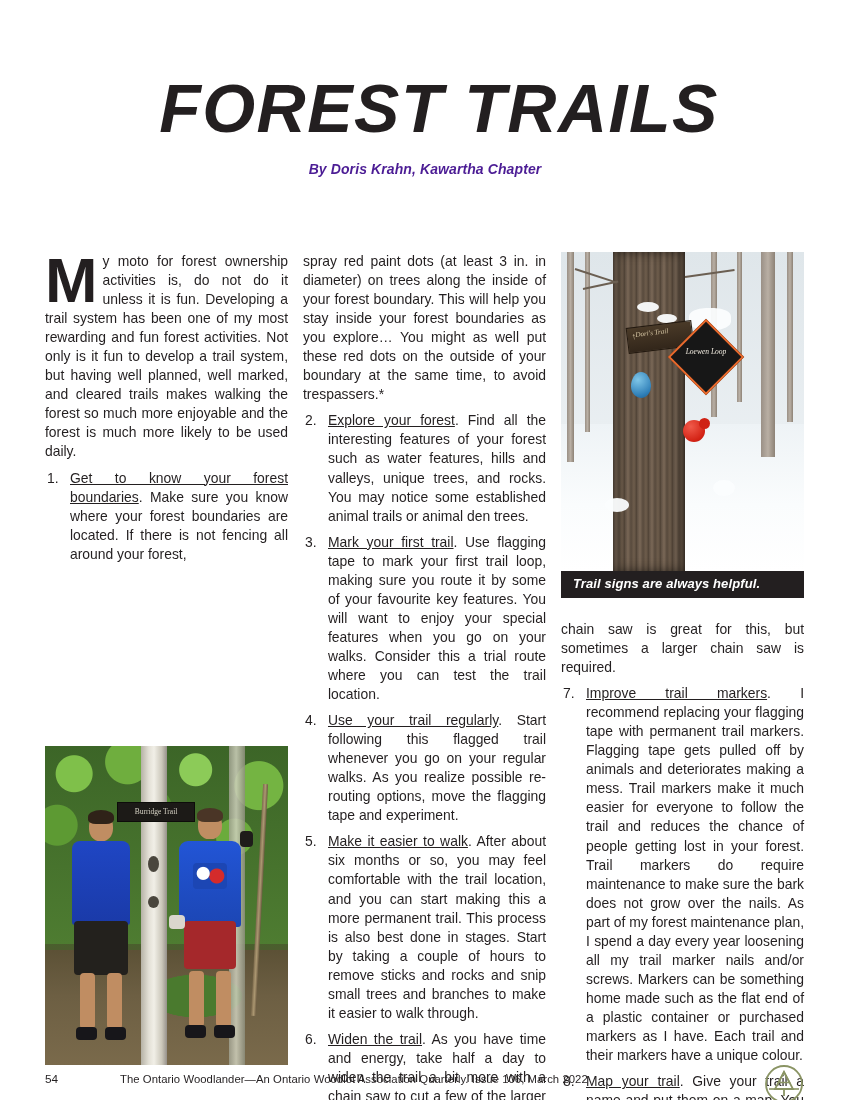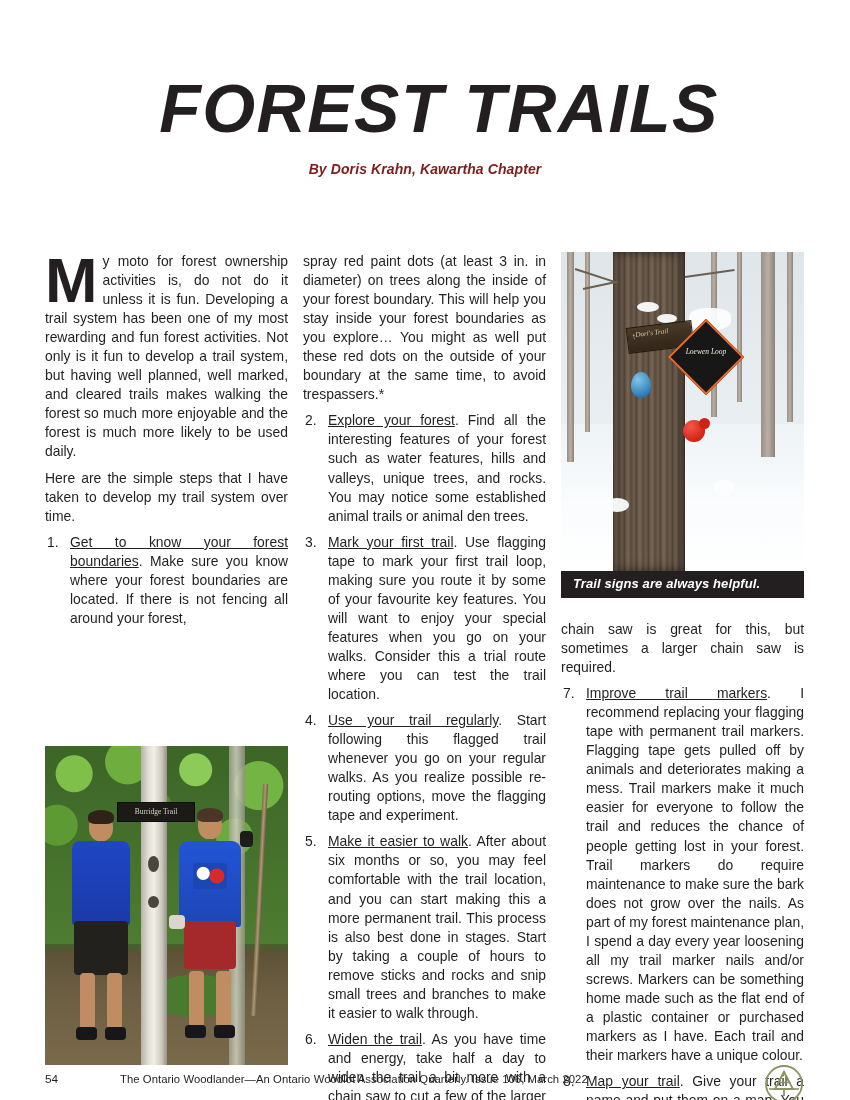--- a/index.html
+++ b/index.html
@@ -50,21 +50,21 @@
     letter-spacing: 0.35px;
     color: #231f20;
   }
   .article-byline {
     margin: 0;
     padding-top: 19px;
     font-size: 14px;
     font-style: italic;
     font-weight: bold;
     letter-spacing: 0.1px;
-    color: #7f1d1d;
+    color: #4c1d95;
   }
 
   
   .col {
     position: absolute;
     top: 236px;
     width: 243px;
     font-size: 13.9px;
     line-height: 19.05px;
     text-align: left;
@@ -409,21 +409,20 @@
 
 <div class="page">
 
   <div class="masthead">
     <h1 class="article-title">FOREST TRAILS</h1>
     <div class="article-byline">By Doris Krahn, Kawartha Chapter</div>
   </div>
 
   <div class="col" id="col1">
     <p class="dropcap-para"><span class="dropcap">M</span><span>y moto for forest ownership activities is, do not do it unless it is fun. Developing a trail system has been one of my most rewarding and fun forest activities. Not only is it fun to develop a trail system, but having well planned, well marked, and cleared trails makes walking the forest so much more enjoyable and the forest is much more likely to be used daily.</span></p>
-    <p>Here are the simple steps that I have taken to develop my trail system over time.</p>
     <div class="li">
       <span class="num">1.</span><span class="lead">Get to know your forest boundaries</span><span>. Make sure you know where your forest boundaries are located. If there is not fencing all around your forest,</span>
     </div>
   </div>
 
   <div class="col" id="col2">
     <p class="cont">spray red paint dots (at least 3 in. in diameter) on trees along the inside of your forest boundary. This will help you stay inside your forest boundaries as you explore… You might as well put these red dots on the outside of your boundary at the same time, to avoid trespassers.*</p>
     <div class="li">
       <span class="num">2.</span><span class="lead">Explore your forest</span><span>. Find all the interesting features of your forest such as water features, hills and valleys, unique trees, and rocks. You may notice some established animal trails or animal den trees.</span>
     </div>

